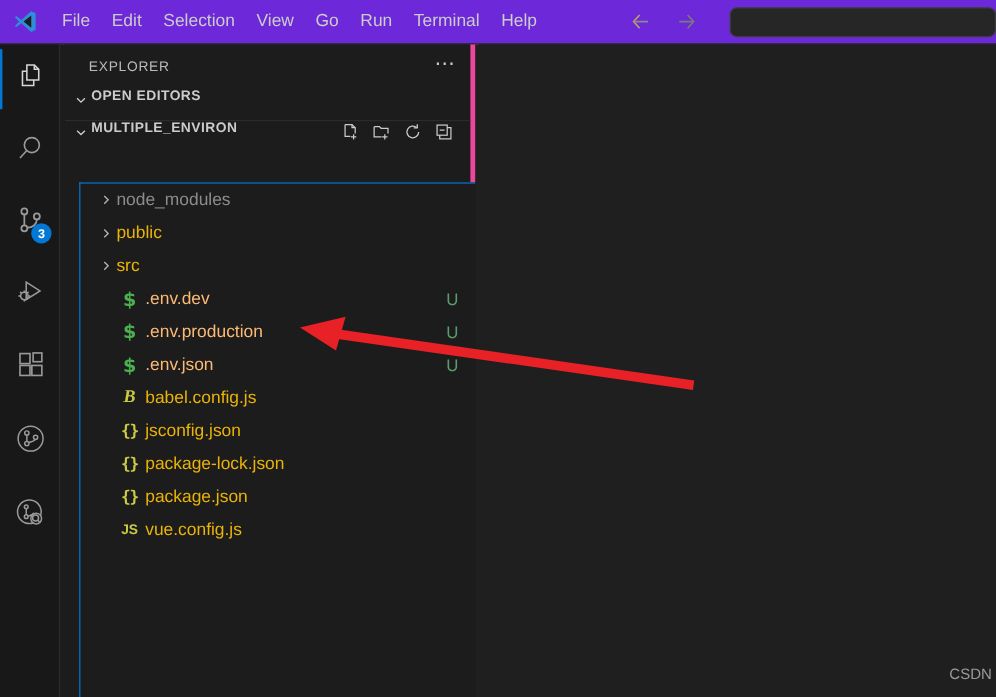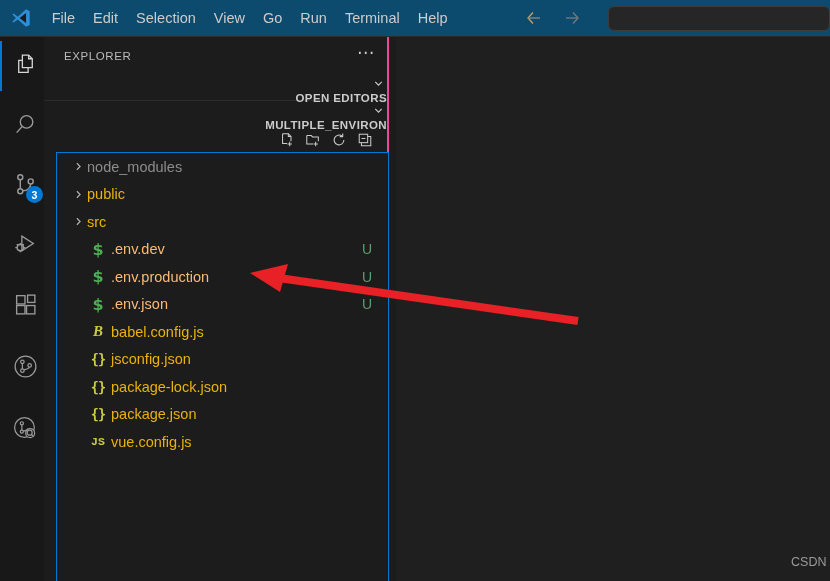--- a/index.html
+++ b/index.html
@@ -13,21 +13,21 @@
   #app {
     position: relative;
     width: 830px; height: 581px;
     background: #1c1c1c;
   }
 
   
   .titlebar {
     position: absolute; top: 0; left: 0;
     width: 830px; height: 37px;
-    background: #0c4a6e;
+    background: #6d28d9;
     border-bottom: 1px solid #2b2b2b;
     display: flex; align-items: center;
   }
   .vscode-logo {
     width: 50px; height: 37px;
     display: flex; align-items: center; justify-content: center;
   }
   .vscode-logo svg { display: block; }
   .menu {
     display: flex; align-items: center; height: 37px;
@@ -81,24 +81,24 @@
     color: #ffffff;
     font-size: 10.5px;
     font-weight: bold;
     display: flex; align-items: center; justify-content: center;
     padding: 0 3px;
     font-family: "Liberation Sans", sans-serif;
   }
 
   
   .sidebar {
-    position: absolute; top: 37px; left: 44px;
+    position: absolute; top: 37px; left: 54px;
     width: 345px; height: 544px;
     background: #1c1c1c;
-    border-right: 2px solid #ec4899;
+    border-right: 7px solid #ec4899;
   }
   .sidebar-title {
     height: 37px;
     display: flex; align-items: center;
     padding-left: 20px; padding-right: 12px;
   }
   .sidebar-title-text {
     color: #bbbbbb;
     font-size: 11.5px;
     letter-spacing: 0.6px;
@@ -107,23 +107,22 @@
   .dots-icon {
     color: #cccccc;
     font-size: 17px;
     line-height: 8px;
     letter-spacing: 1px;
     padding-bottom: 6px;
   }
 
   .section-header {
     height: 26px;
-    display: flex; align-items: flex-end;
+    display: flex; align-items: flex-start;
     padding-left: 4px;
-    flex-direction: column;
   }
   .chev {
     width: 18px; height: 18px;
     display: flex; align-items: center; justify-content: center;
     flex: 0 0 18px;
   }
   .section-label {
     color: #cccccc;
     font-size: 11.5px;
     font-weight: bold;
@@ -183,21 +182,21 @@
     color: #4caf50; font-size: 16px; font-weight: bold;
     font-family: "DejaVu Sans", sans-serif;
   }
   .icon-braces {
     color: #cbcb41; font-size: 13.5px; font-weight: bold;
     font-family: "DejaVu Sans Mono", monospace;
     letter-spacing: -1px;
   }
   .icon-js {
     color: #cbcb41; font-size: 11.5px; font-weight: bold;
-    font-family: Liberation Mono, monospace;
+    font-family: Liberation Sans, sans-serif;
   }
   .icon-babel {
     color: #cbcb41; font-size: 15px; font-weight: bold;
     font-style: italic;
     font-family: "Liberation Serif", serif;
   }
 
   
   .editor {
     position: absolute; top: 37px; left: 396px;

